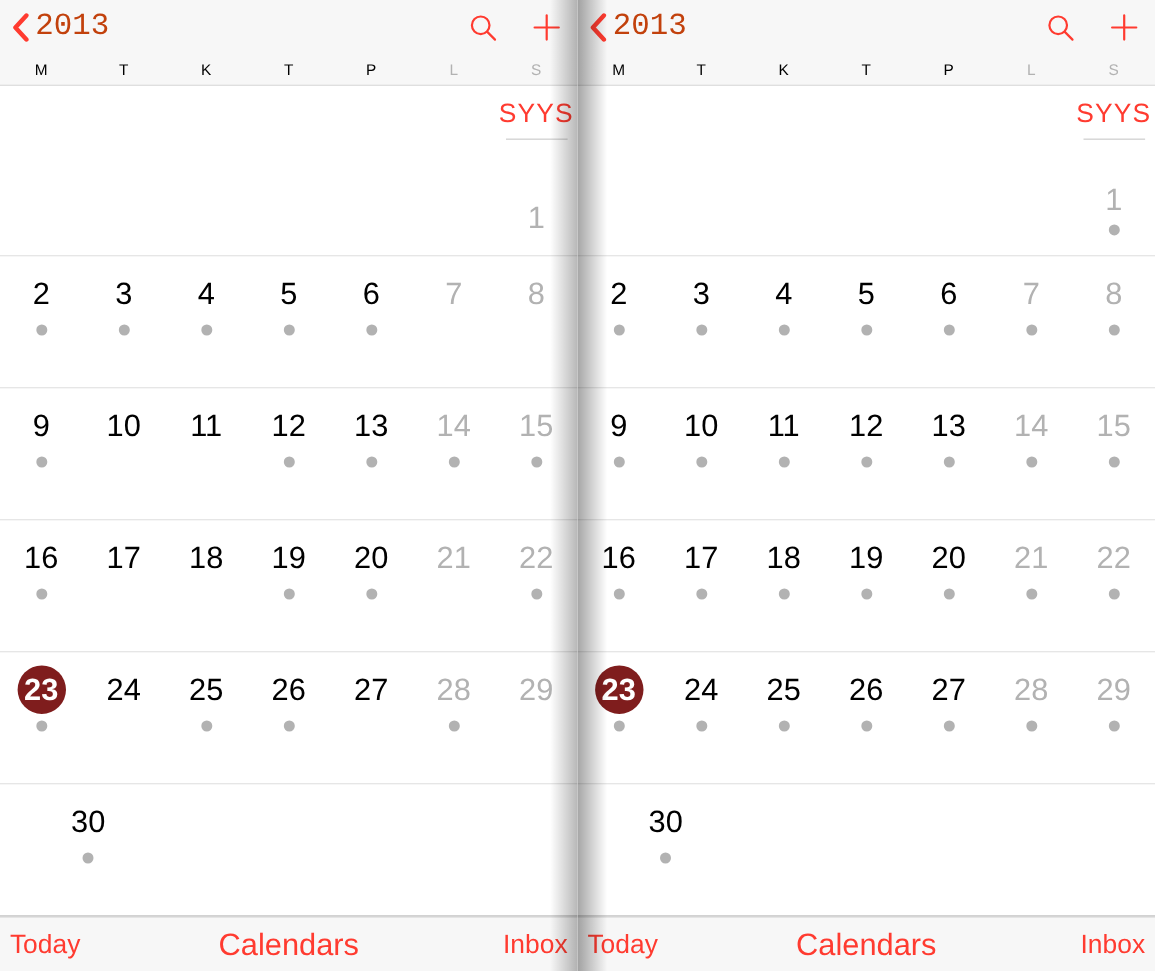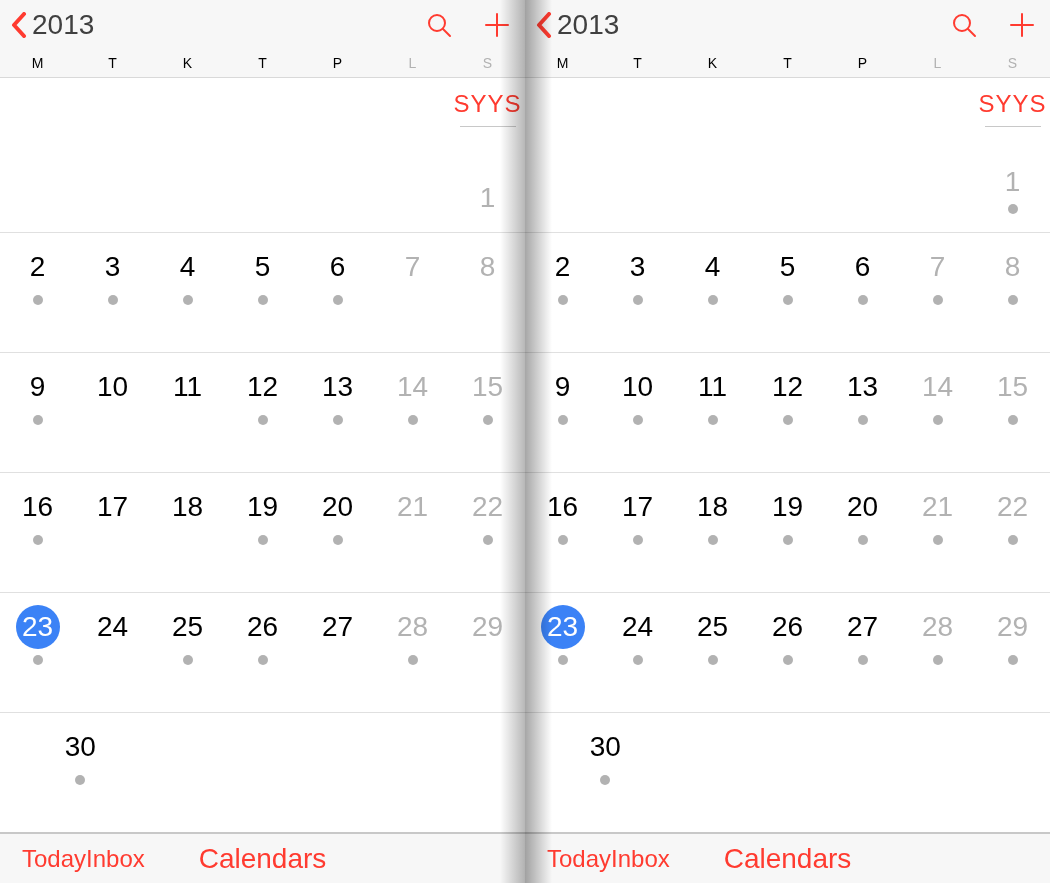--- a/index.html
+++ b/index.html
@@ -52,24 +52,25 @@
     height: 56px;
     background: #f7f7f7;
     display: flex;
     align-items: center;
     justify-content: space-between;
     padding: 0 10px;
   }
   .back {
     display: flex;
     align-items: center;
-    color: #404040;
+    color: #c2410c;
     font-size: 28px;
     font-weight: 400;
     gap: 4px;
+    font-family: Liberation Mono, monospace;
   }
   .chevron-left {
     width: 18px;
     height: 28px;
     display: flex;
     align-items: center;
     justify-content: center;
   }
   .chevron-left svg { display: block; }
   .top-icons {
@@ -149,23 +150,23 @@
     align-items: center;
     justify-content: center;
     width: 44px;
     height: 44px;
     border-radius: 22px;
   }
   .cell.weekend .datenum {
     color: #b2b2b2;
   }
   .cell.today .datenum {
-    background: #3b82f6;
+    background: #7f1d1d;
     color: #fff;
-    font-weight: 400;
+    font-weight: 700;
   }
   .dot {
     width: 10px;
     height: 10px;
     border-radius: 5px;
     background: #b2b2b2;
     margin-top: 6px;
   }
 
   
@@ -204,21 +205,22 @@
     color: #b2b2b2;
   }
 
   
   .bottombar {
     height: 56px;
     background: #f7f7f7;
     border-top: 1px solid #c8c8c8;
     display: flex;
     align-items: center;
-    padding: 0 22px;
+    justify-content: space-between;
+    padding: 0 9px;
     color: #ff3b30;
     font-size: 24px;
   }
   .bottombar .middle {
     position: absolute;
     left: 50%;
     transform: translateX(-50%);
     font-size: 28px;
   }
   .bottombar {

